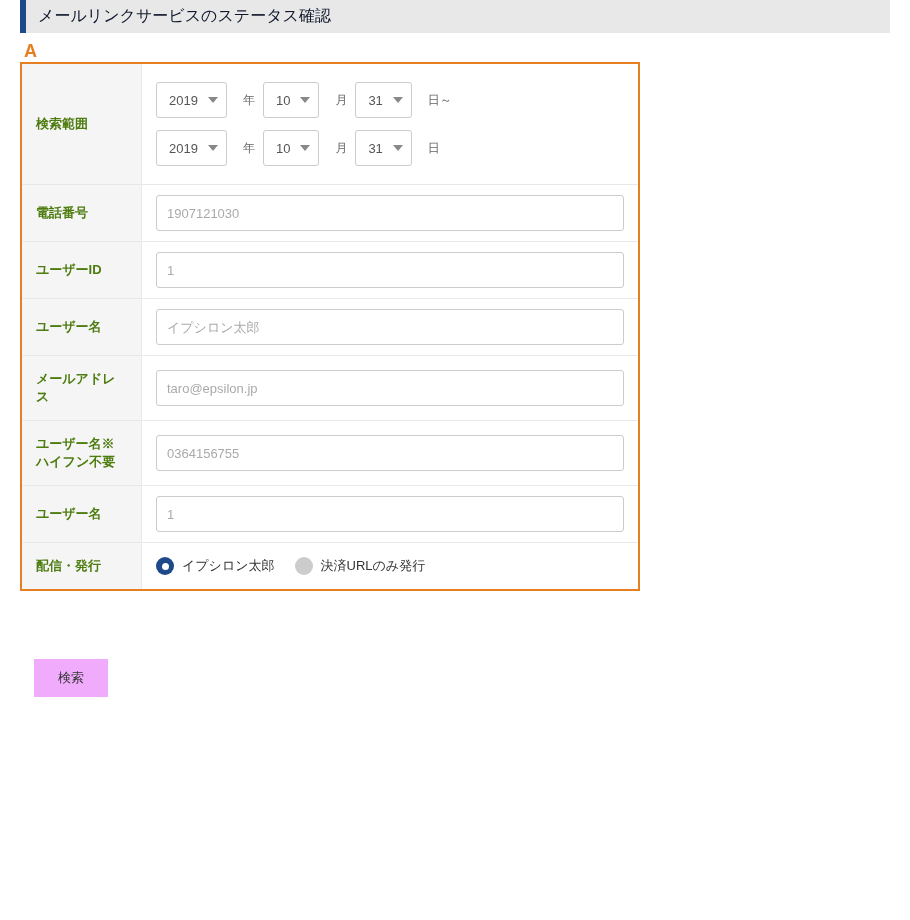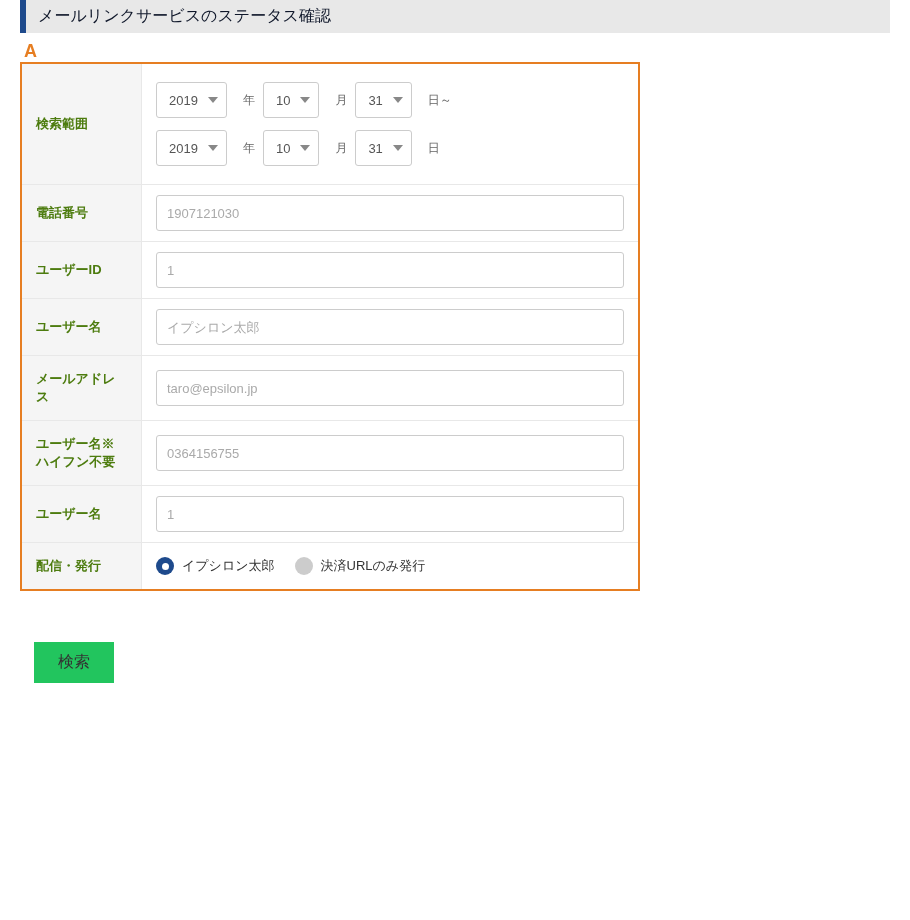--- a/index.html
+++ b/index.html
@@ -103,25 +103,25 @@
   width: 18px; height: 18px;
   border-radius: 50%;
   display: inline-flex; align-items: center; justify-content: center;
 }
 .radio-circle.checked { background: #1e4a8c; }
 .radio-circle.checked::after{
   content:""; width:7px;height:7px;background:#fff;border-radius:50%;
 }
 .radio-circle.unchecked { background: #ccc; }
 .search-button {
-  margin: 51px 0 0 34px;
-  background: #22c55e;
+  margin: 68px 0 0 34px;
+  background: #f0abfc;
   border: none;
   padding: 10px 24px;
-  font-size: 16px;
+  font-size: 13px;
   color: #333;
   cursor: pointer;
 }
 .range-tall .input-cell{padding:18px 14px;}
 </style>
 </head>
 <body>
 
 
 

